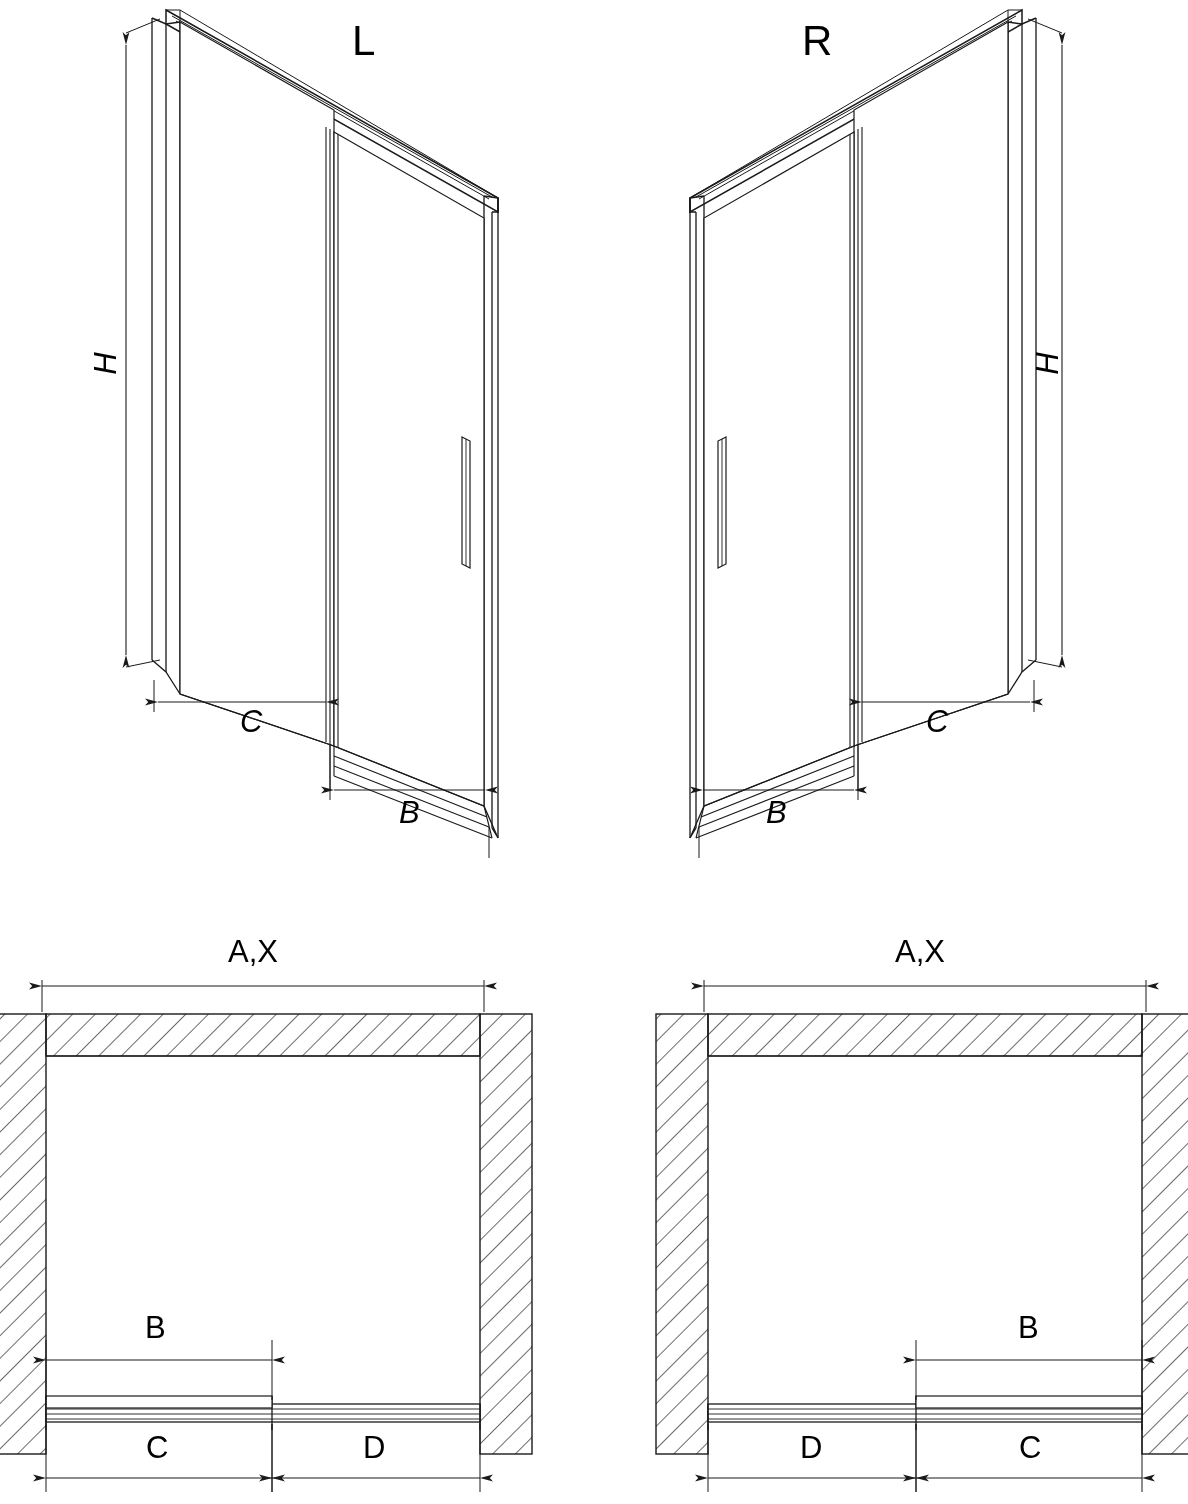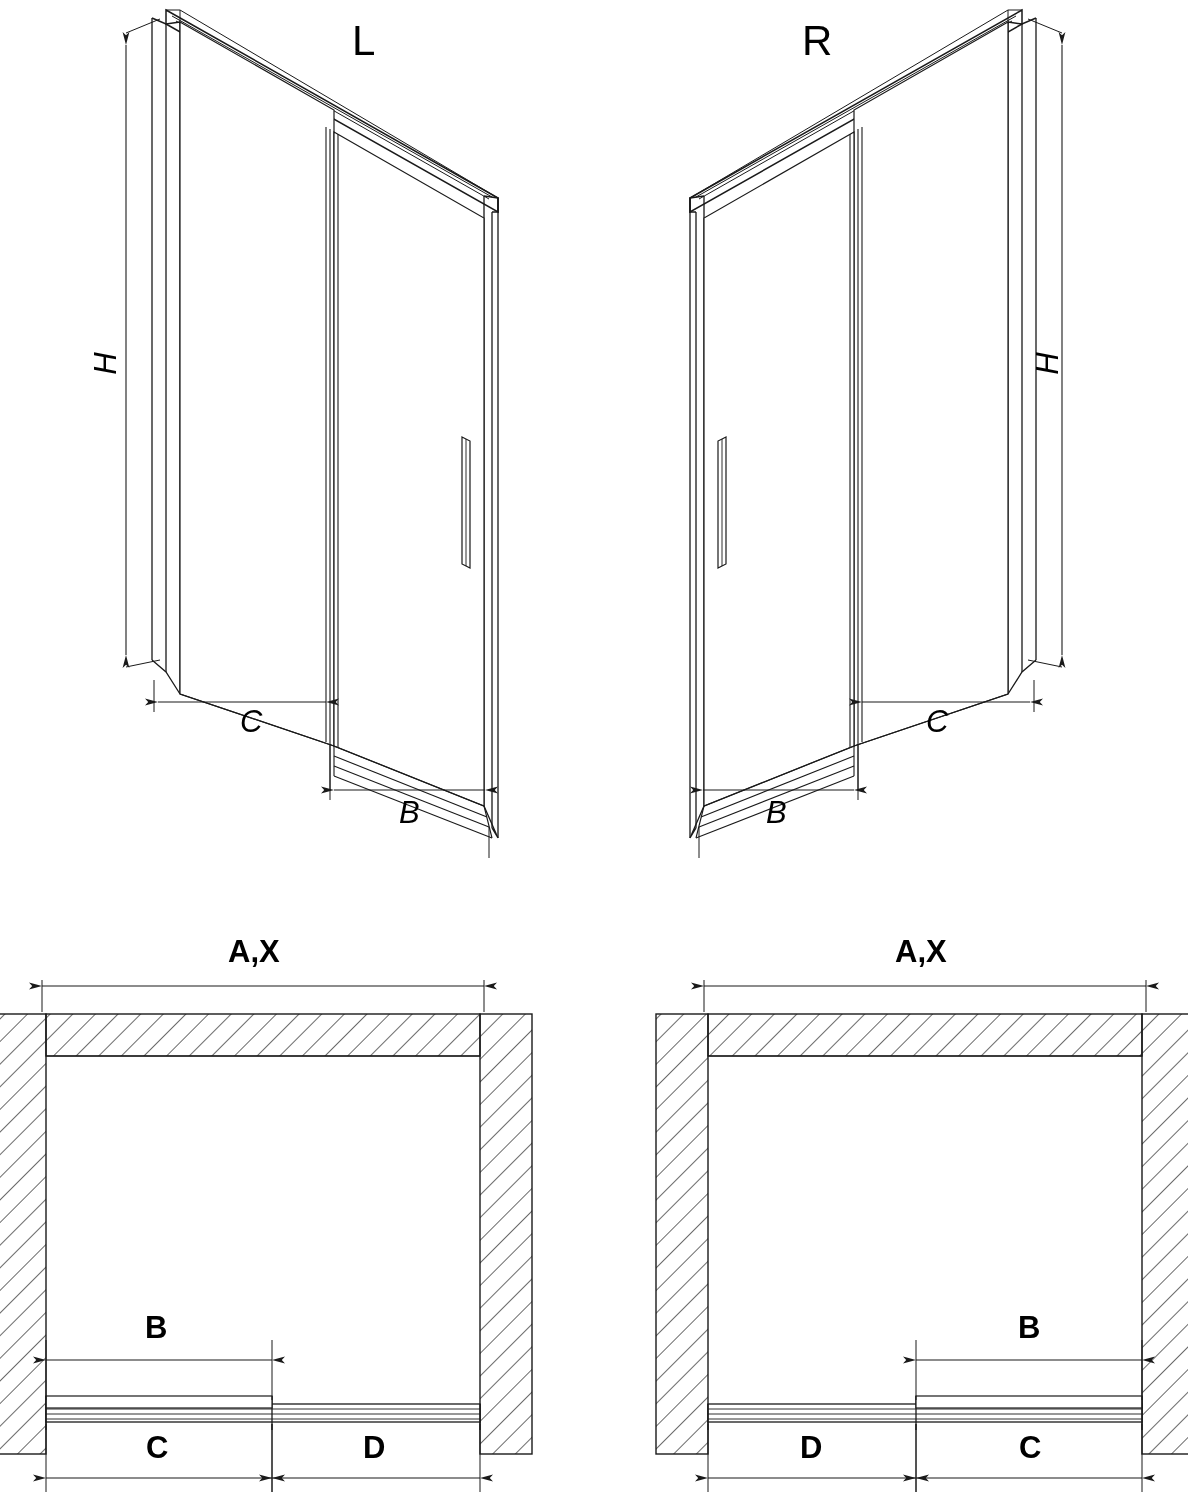--- a/index.html
+++ b/index.html
@@ -30,21 +30,21 @@
     color: #000;
     white-space: nowrap;
     line-height: 1;
   }
   .lbl-variant {
     font-size: 42px;
     font-weight: 400;
   }
   .lbl-dim {
     font-size: 31px;
-    font-weight: 700;
+    font-weight: 400;
   }
   .lbl-dim-italic {
     font-size: 31px;
     font-style: italic;
   }
   .rot {
     transform: rotate(-90deg);
     transform-origin: 50% 50%;
   }
 </style>

